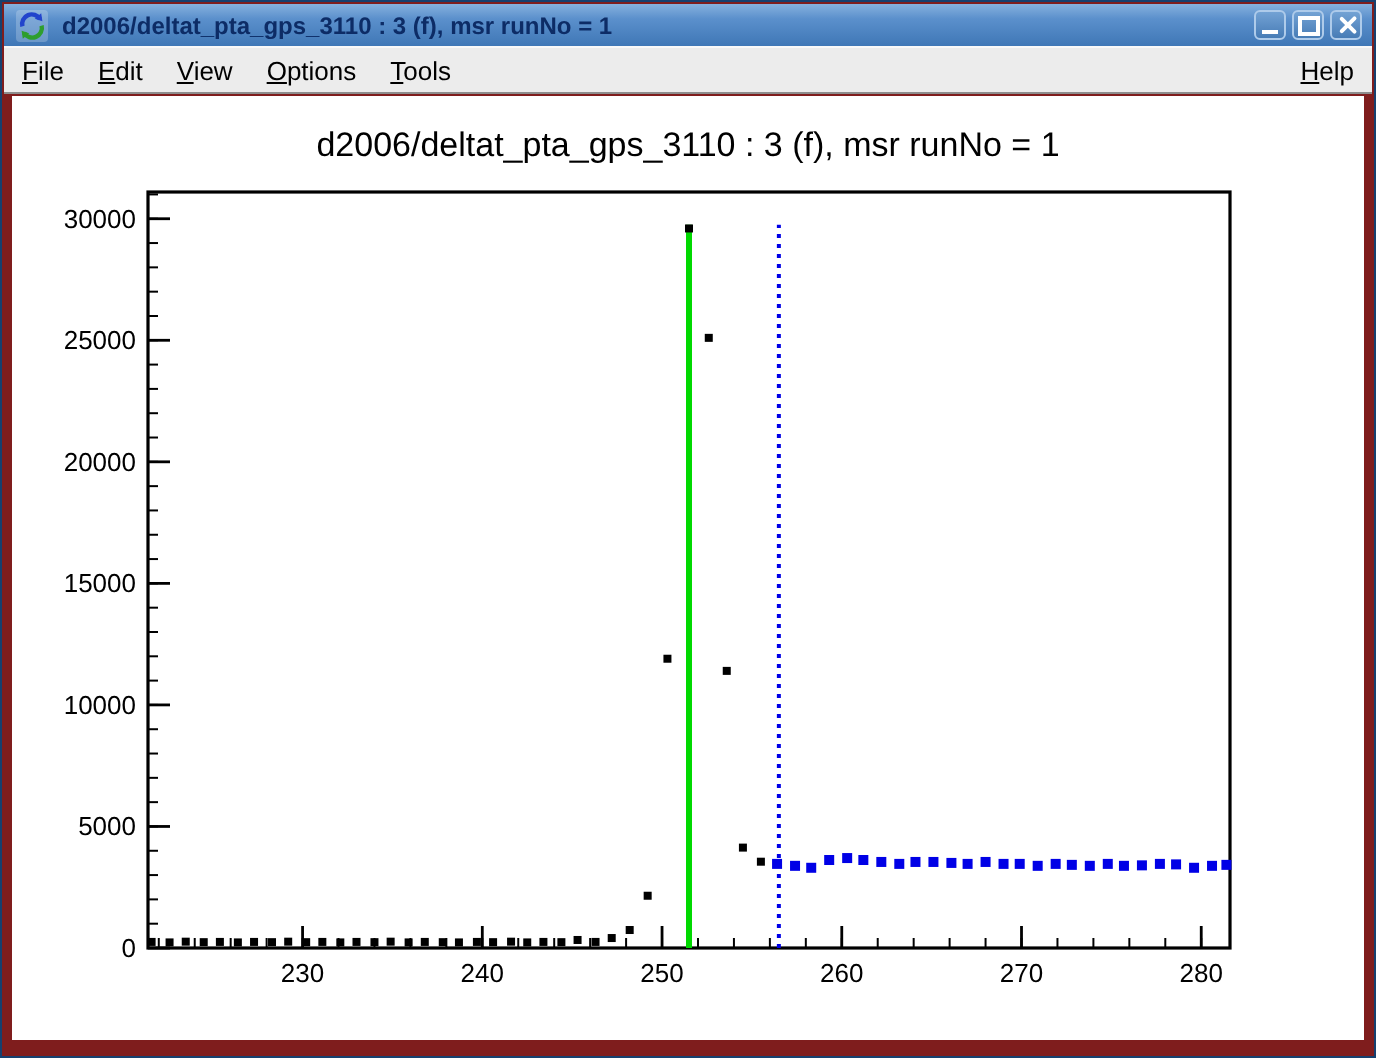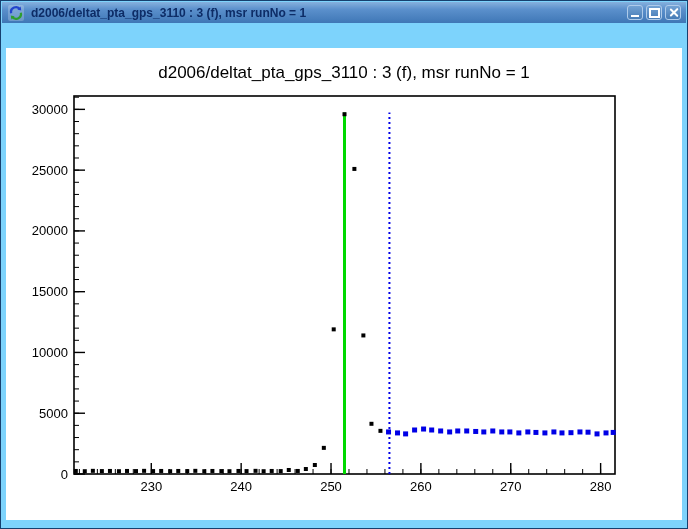--- a/index.html
+++ b/index.html
@@ -3,21 +3,21 @@
 <meta charset="utf-8">
 <style>
   html,body { margin:0; padding:0; }
   body {
     width:688px; height:529px; position:relative;
     font-family:"Liberation Sans", sans-serif;
     background:#ffffff; overflow:hidden;
   }
   .window {
     position:absolute; inset:0; box-sizing:border-box;
-    background:#7dd3fc; border:1px solid #16406f;
+    background:#7f1d1d; border:1px solid #16406f;
   }
   
   .titlebar {
     position:absolute; top:1px; left:1px; right:1px; height:21px;
     background:linear-gradient(180deg,#86b1de 0%,#5b90cc 35%,#3f77b6 100%);
     display:flex; align-items:center;
   }
   .title-icon { width:16px; height:16px; margin-left:6px; flex:0 0 auto; }
   .title-text {
     margin-left:7px; color:#0d2c66; font-weight:bold; font-size:12px;
@@ -80,20 +80,28 @@
       </div>
       <div class="win-btn">
         <span class="glyph-max"></span>
       </div>
       <div class="win-btn">
         <span class="glyph-close"></span>
       </div>
     </div>
   </div>
 
+  <div class="menubar">
+    <span class="menu-item accel"><u>F</u>ile</span>
+    <span class="menu-item accel"><u>E</u>dit</span>
+    <span class="menu-item accel"><u>V</u>iew</span>
+    <span class="menu-item accel"><u>O</u>ptions</span>
+    <span class="menu-item accel"><u>T</u>ools</span>
+    <span class="menu-item accel menu-help"><u>H</u>elp</span>
+  </div>
 
   <div class="canvas">
     <svg id="chart" width="678" height="474">
       <text class="chart-title" x="338" y="30" text-anchor="middle">d2006/deltat_pta_gps_3110 : 3 (f), msr runNo = 1</text>
     <rect x="68" y="48" width="541" height="378" fill="none" stroke="#000" stroke-width="1.6"></rect>
         <g>
           <line x1="73.39202657807304" x2="73.39202657807304" y1="426" y2="421" stroke="#000" stroke-width="1"></line>
           <line x1="91.36544850498333" x2="91.36544850498333" y1="426" y2="421" stroke="#000" stroke-width="1"></line>
           <line x1="109.33887043189362" x2="109.33887043189362" y1="426" y2="421" stroke="#000" stroke-width="1"></line>
           <line x1="127.31229235880392" x2="127.31229235880392" y1="426" y2="421" stroke="#000" stroke-width="1"></line>

